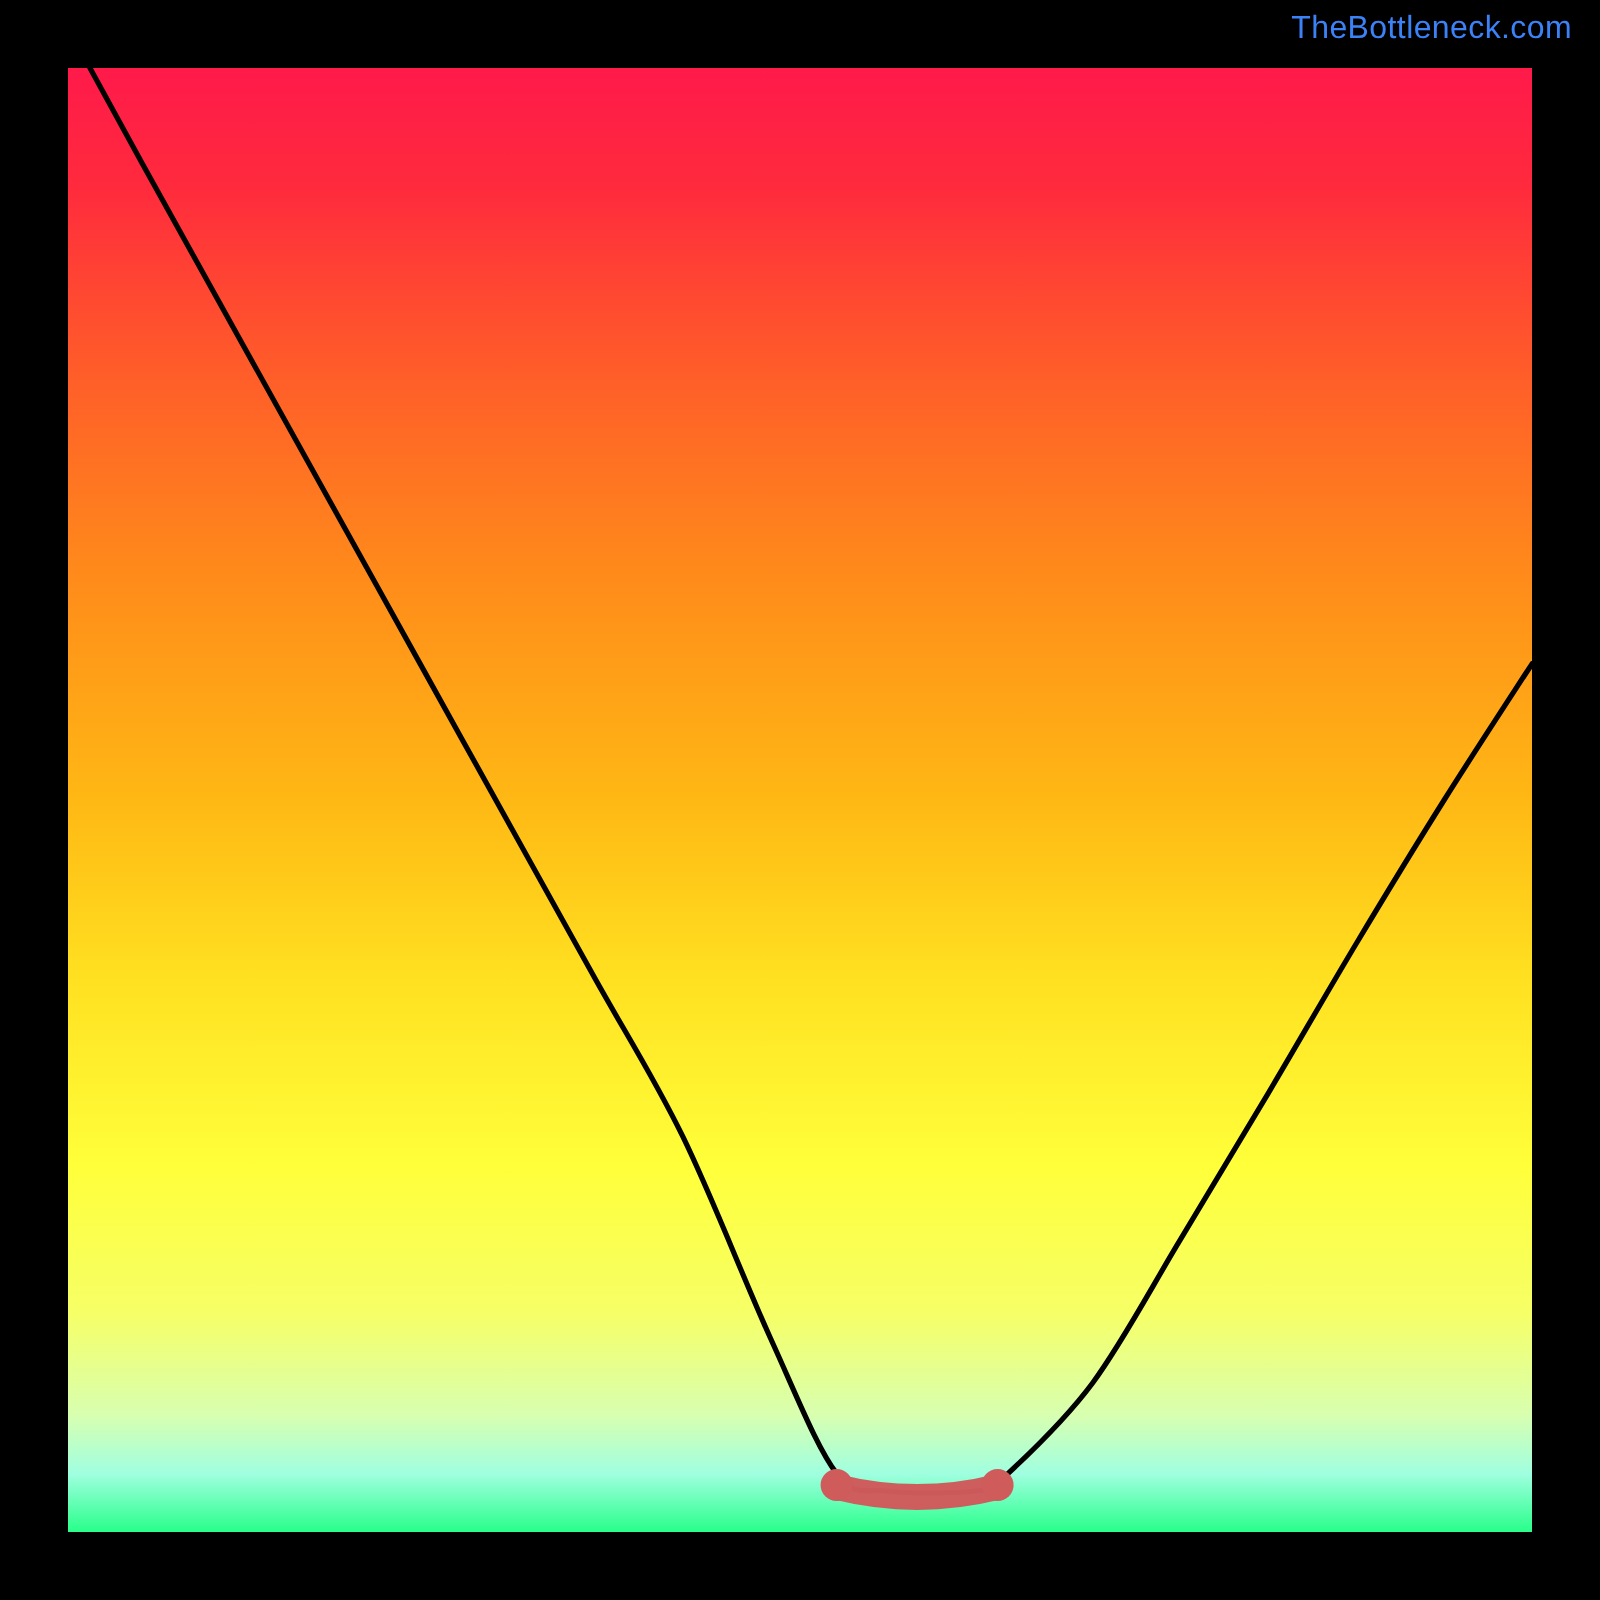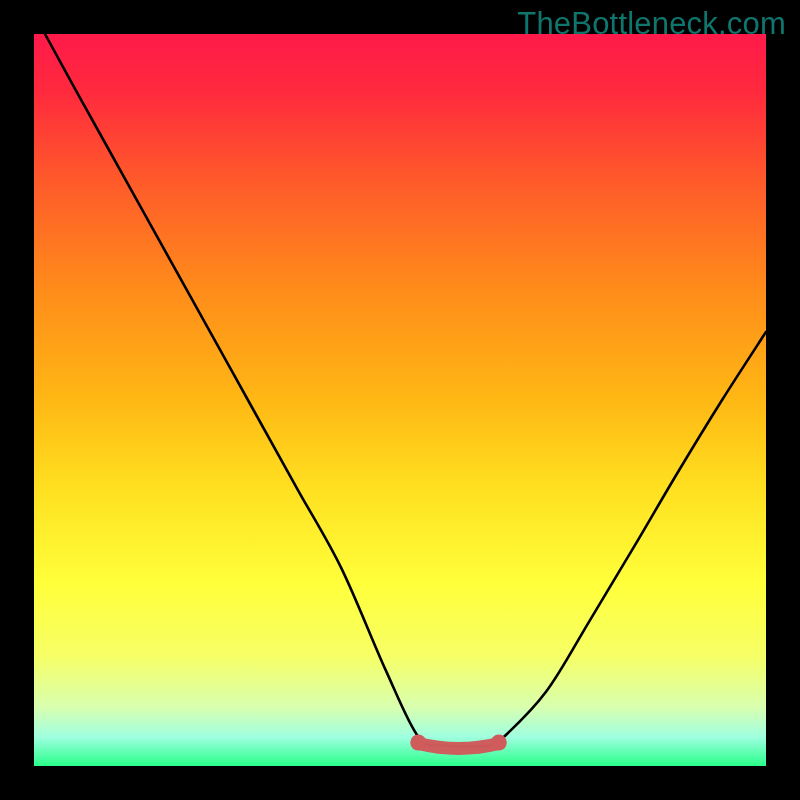--- a/index.html
+++ b/index.html
@@ -13,22 +13,22 @@
   .container {
     width: 800px;
     height: 800px;
     position: relative;
     background: #000;
   }
   .watermark {
     position: absolute;
     top: 6px;
     right: 14px;
-    color: #0f766e;
-    font-size: 31px;
+    color: #3b82f6;
+    font-size: 16px;
     font-weight: 500;
     letter-spacing: 0.2px;
     z-index: 10;
   }
   .plot-area {
     position: absolute;
     left: 34px;
     top: 34px;
     width: 732px;
     height: 732px;

